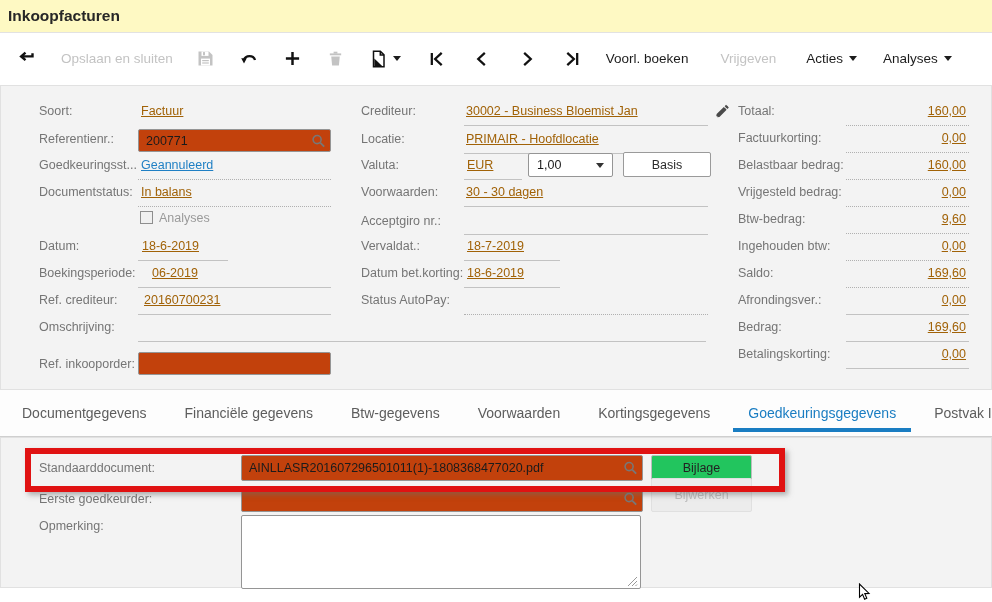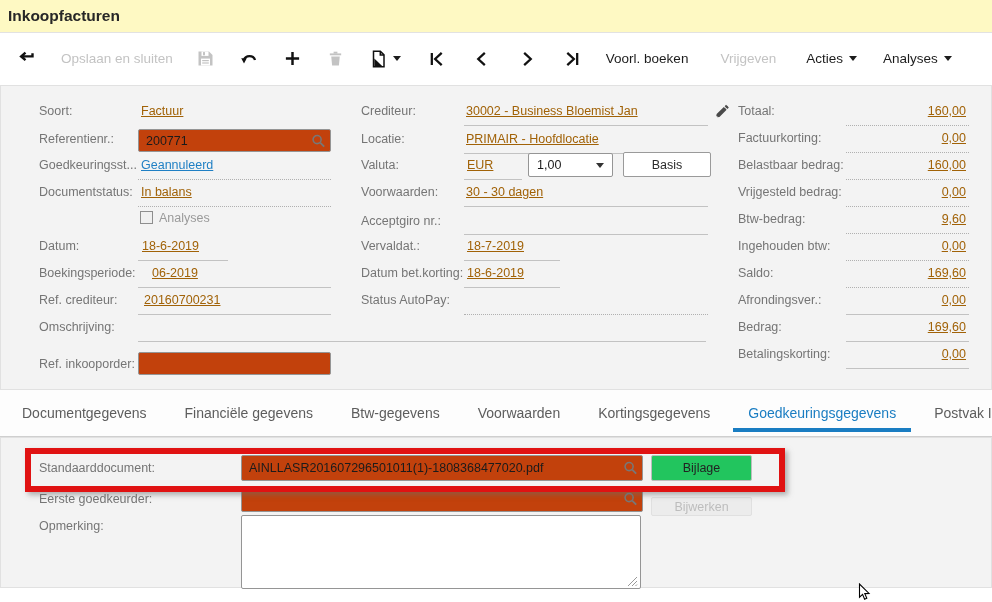--- a/index.html
+++ b/index.html
@@ -290,21 +290,21 @@
     <button class="btn btn-bijlage" style="left:650px;top:17px;width:101px;height:26px">Bijlage</button>
 
     <span class="lbl" style="left:38px;top:54px">Eerste goedkeurder:</span>
     <div class="inputbox" style="left:240px;top:48px;width:402px;height:26px">
       <input value="" style="">
       <svg class="mag" width="15" height="15" viewBox="0 0 16 16">
           <circle cx="6.5" cy="6.5" r="4.3" fill="none" stroke="#777" stroke-width="1.7"></circle>
           <path d="M9.8 9.8 L14 14" stroke="#777" stroke-width="2"></path>
         </svg>
     </div>
-    <button class="btn btn-bijwerken" style="left:650px;top:59px;width:101px;height:19px">Bijwerken</button>
+    <button class="btn btn-bijwerken" style="left:650px;top:40px;width:101px;height:34px">Bijwerken</button>
 
     <span class="lbl" style="left:38px;top:81px">Opmerking:</span>
     <textarea class="note" style="left: 240px; top: 77px; width: 400px; height: 74px;"></textarea>
     <svg class="resize-glyph" style="left:626px;top:138px" width="11" height="11" viewBox="0 0 11 11">
         <path d="M10 1 L1 10 M10 5 L5 10 M10 8.5 L8.5 10" stroke="#999" stroke-width="1" fill="none"></path>
       </svg>
   </div>
 
   <div class="red-box"></div>
 

